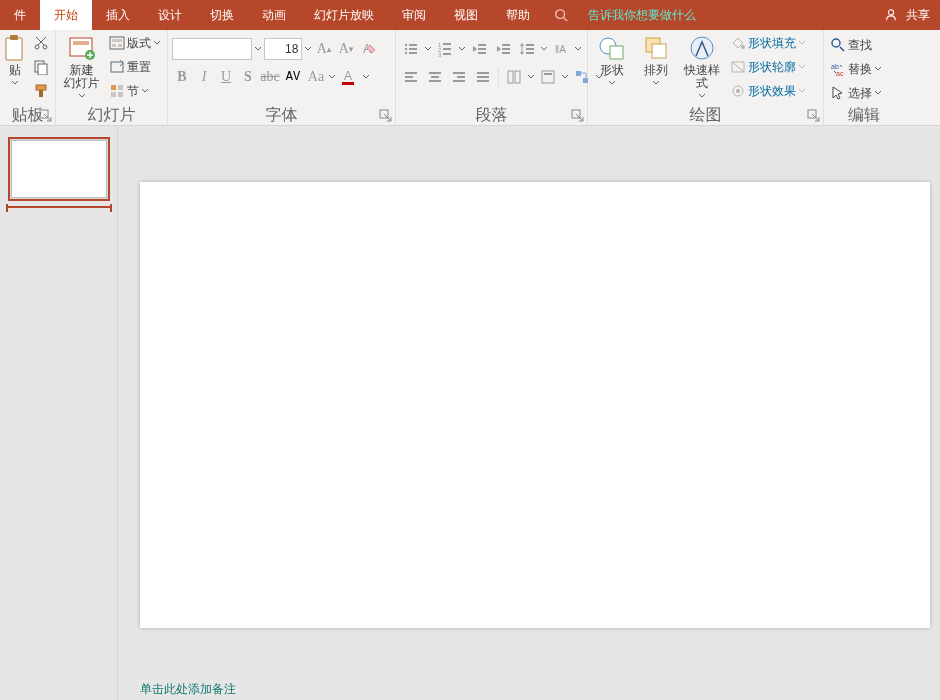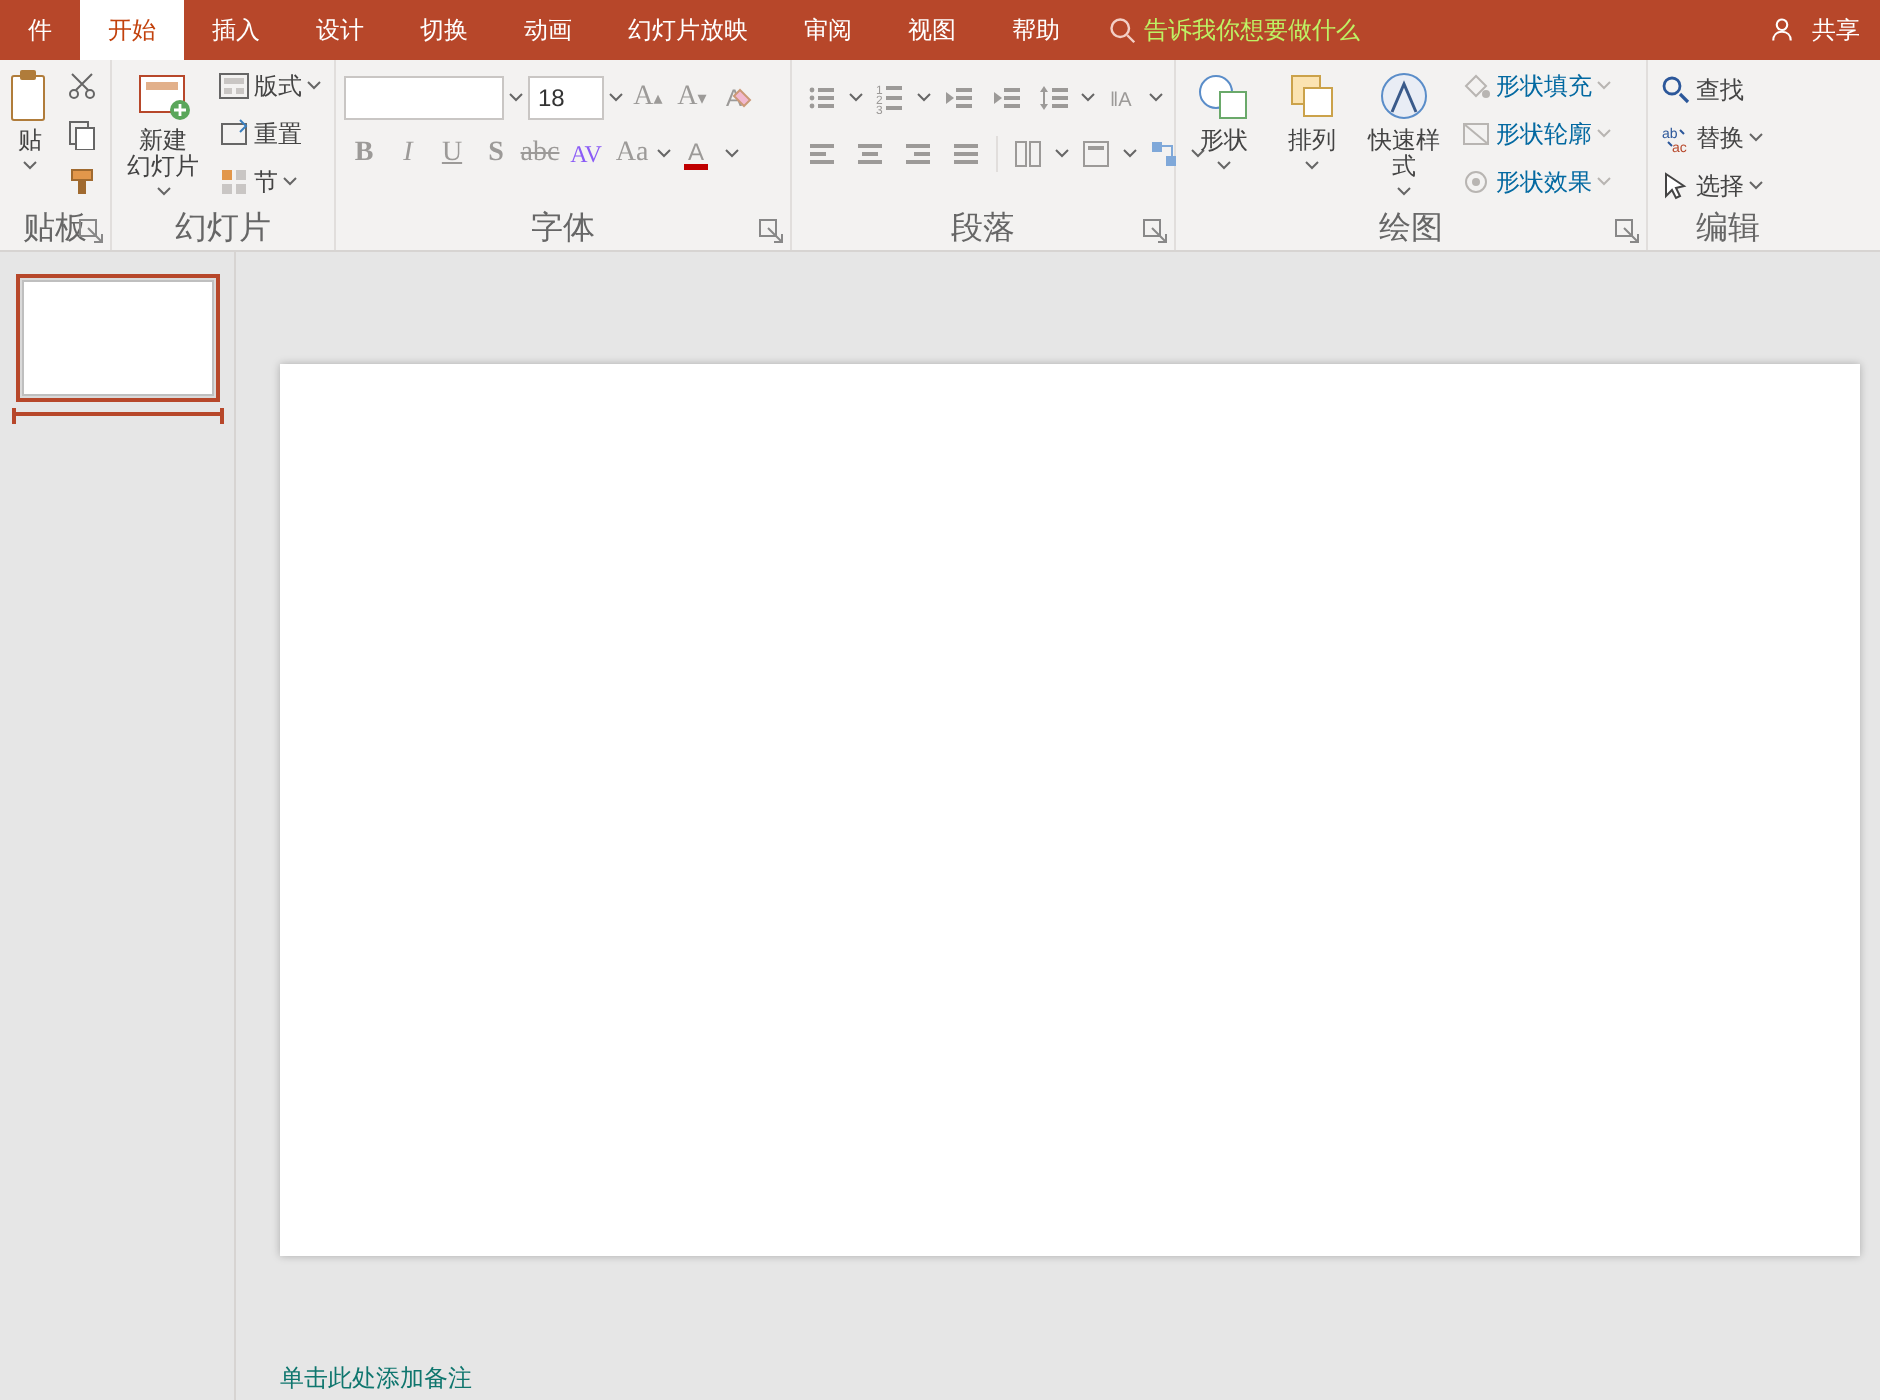--- a/index.html
+++ b/index.html
@@ -3,21 +3,21 @@
 <meta charset="utf-8">
 <style>
   * { box-sizing: border-box; margin: 0; padding: 0; font-family: "Microsoft YaHei", "Segoe UI", sans-serif; }
   body { width: 940px; height: 700px; background: #e6e6e6; overflow: hidden; position: relative; }
 
   
   .tabbar { height: 30px; background: #b7472a; display: flex; align-items: stretch; color: #fff; font-size: 12px; }
   .tab { padding: 0 14px; display: flex; align-items: center; cursor: pointer; white-space: nowrap; }
   .tab.active { background: #fff; color: #c2410c; }
   .tabbar .spacer { flex: 1; }
-  .tellme { display: flex; align-items: center; gap: 4px; padding: 0 10px; color: #bef264; cursor: text; }
+  .tellme { display: flex; align-items: center; gap: 20px; padding: 0 10px; color: #5eead4; cursor: text; }
   .tellme svg, .share svg { flex: none; }
   .share { display: flex; align-items: center; gap: 8px; padding: 0 10px; cursor: pointer; }
 
   
   .ribbon { height: 96px; background: #f3f2f1; border-bottom: 1px solid #d7d4d2; display: flex; font-size: 12px; color: #444; }
   .group { border-right: 1px solid #e1dedc; display: flex; flex-direction: column; padding: 2px 4px 0 4px; position: relative; }
   .group .body { flex: 1; display: flex; align-items: flex-start; gap: 4px; }
   .group .title { text-align: center; font-size: 16px; color: #666; padding-bottom: 2px; line-height: 16px; }
   .launcher { position: absolute; right: 2px; bottom: 2px; width: 14px; height: 14px; cursor: pointer; }
   .launcher svg { width: 14px; height: 14px; }
@@ -28,21 +28,21 @@
   .smallbtn { height: 22px; display: flex; align-items: center; gap: 2px; padding: 0 2px; cursor: pointer; white-space: nowrap; }
   .smallbtn .lbl { font-size: 12px; }
   .iconbtn { width: 22px; height: 22px; display: flex; align-items: center; justify-content: center; cursor: pointer; }
   .row { display: flex; gap: 2px; align-items: center; }
   .sep { width: 1px; background: #e1dedc; margin: 2px 2px; align-self: stretch; }
   .drop { width: 8px; height: 22px; display: flex; align-items: center; justify-content: center; cursor: pointer; }
 
   
   .fontname { width: 80px; height: 22px; border: 1px solid #c9c6c4; background: #fff; display: flex; align-items: center; padding: 0 4px; cursor: pointer; }
   .fontsize { width: 38px; height: 22px; border: 1px solid #c9c6c4; background: #fff; display: flex; align-items: center; padding: 0 4px; cursor: pointer; }
-  .indisp { font-size: 12px; color: #333; }
+  .indisp { font-size: 12px; color: #333; margin-left: 16px; }
 
   .disabled-text { color: #0369a1; }
   .letterbtn { font-family: "Times New Roman", serif; font-size: 14px; color: #9c9a98; width: 20px; text-align: center; cursor: pointer; display: inline-flex; align-items: center; justify-content: center; height: 22px; }
   .letterbtn.b { font-weight: bold; font-style: normal; }
   .letterbtn.i { font-style: italic; }
   .letterbtn.u { text-decoration: underline; }
   .letterbtn.s { font-weight: bold; }
   .letterbtn sup { font-size: 9px; }
 
   
@@ -217,21 +217,21 @@
             </svg>
         </div>
       </div>
       <div class="row">
         <span class="letterbtn b">B</span>
         <span class="letterbtn i">I</span>
         <span class="letterbtn u">U</span>
         <span class="letterbtn s">S</span>
         <span class="letterbtn" style="text-decoration:line-through">abc</span>
         <div class="iconbtn">
-          <span style="font-family:Liberation Serif, serif;font-size:12px;color:#8b5cf6">AV</span>
+          <span style="font-family:Liberation Mono, monospace;font-size:12px;color:#000000">AV</span>
         </div>
         <span class="letterbtn">Aa</span>
         <svg class="chev" viewBox="0 0 8 8">
             <path d="M1 2l3 3 3-3" fill="none" stroke="#666"></path>
           </svg>
         <div class="iconbtn">
           <svg width="18" height="18" viewBox="0 0 18 18">
               <text x="4" y="12" font-family="Times New Roman" font-size="12" fill="#9c9a98">A</text>
               <rect x="2" y="14" width="12" height="3" fill="#c00000"></rect>
             </svg>

